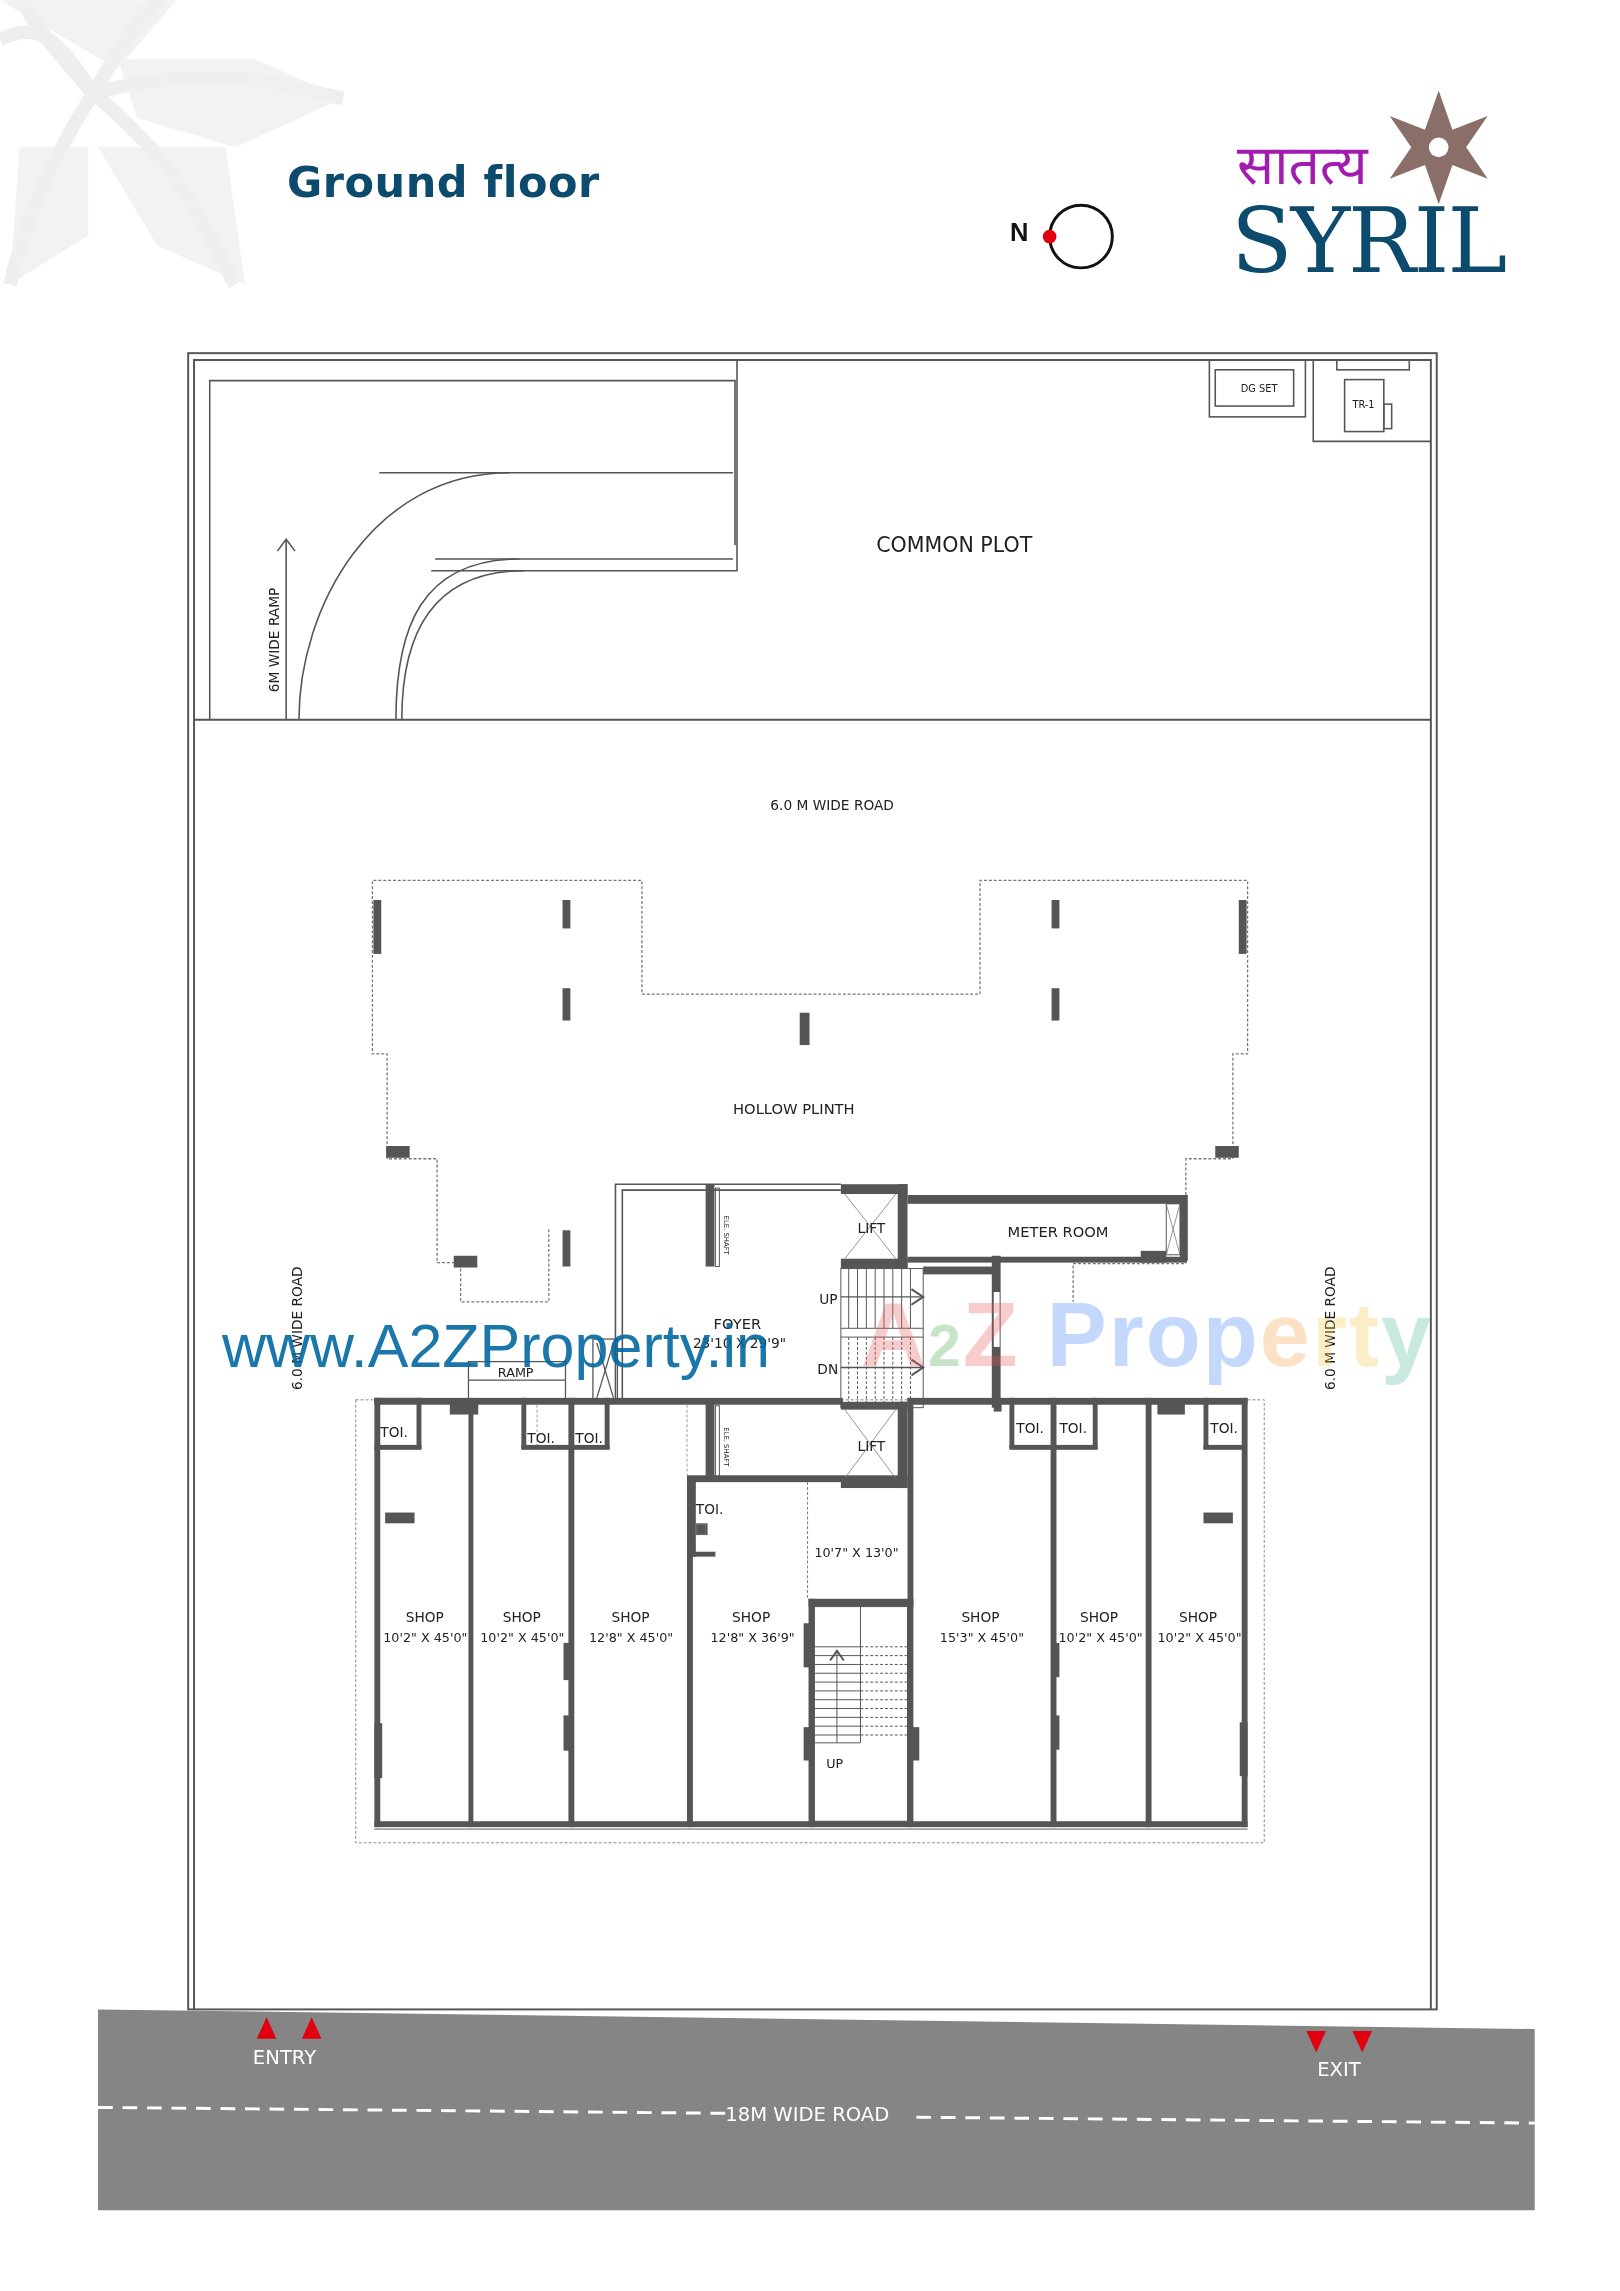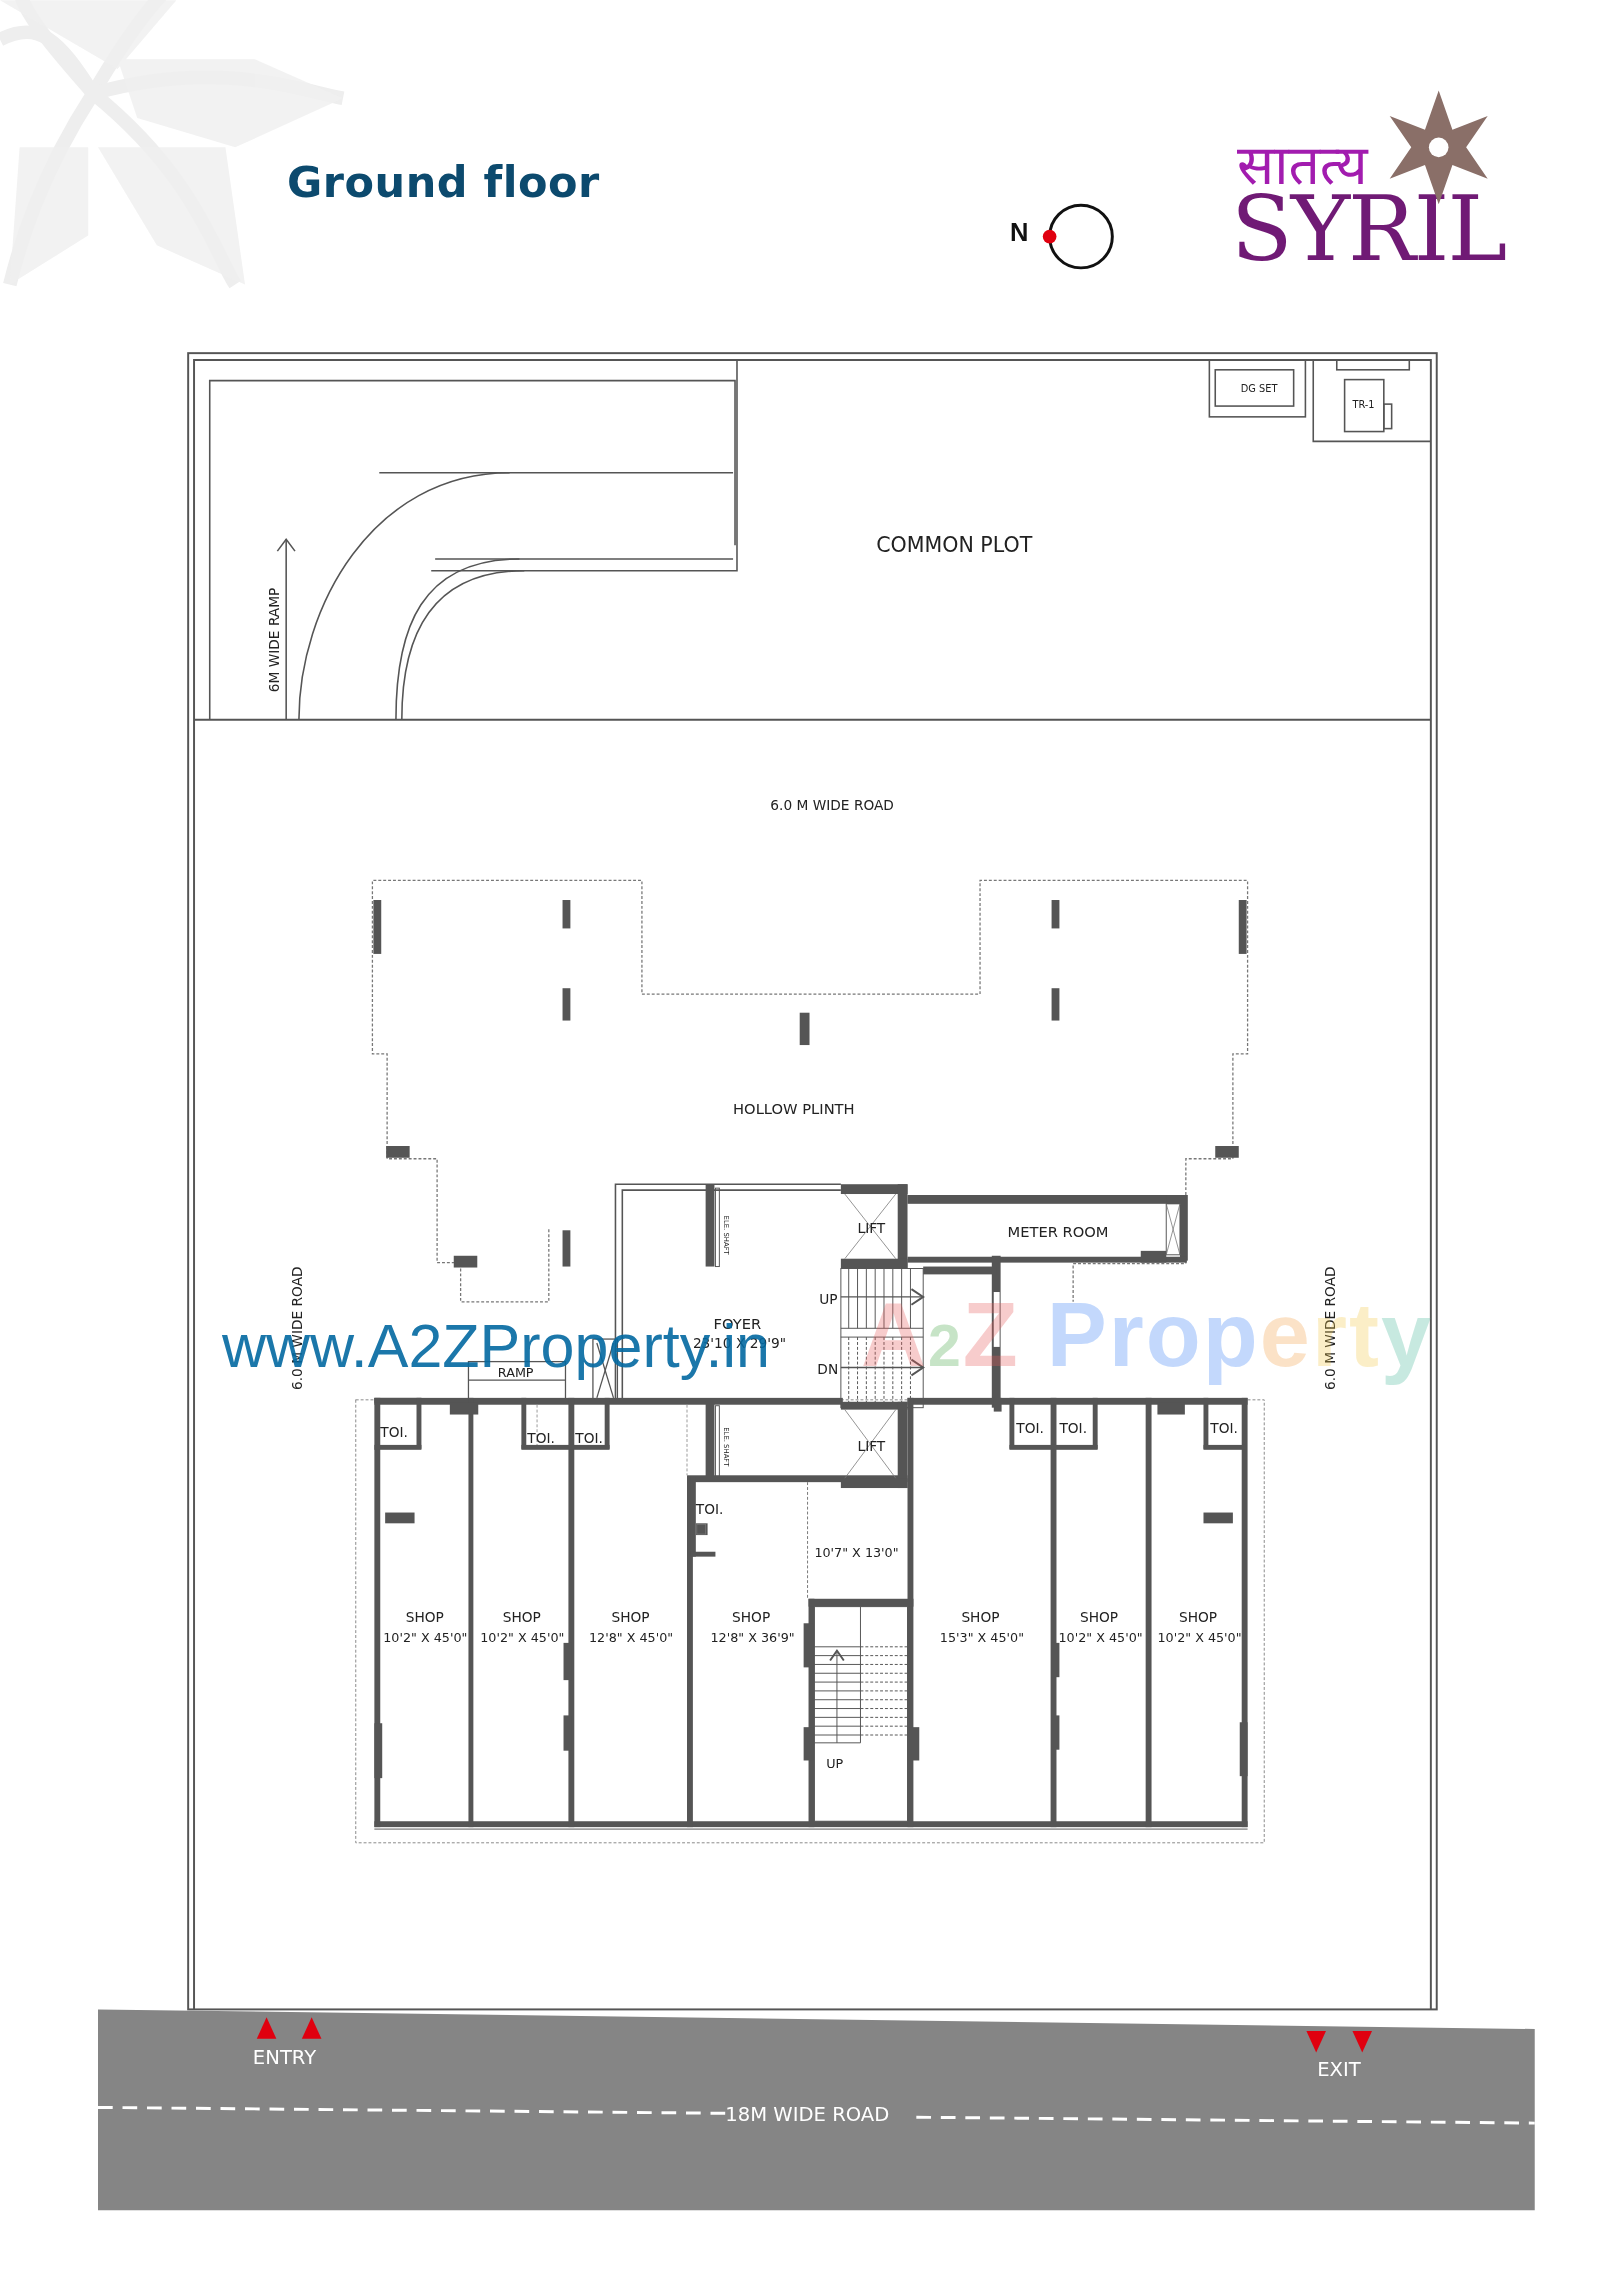--- a/index.html
+++ b/index.html
@@ -1,20 +1,20 @@
 <!DOCTYPE html>
 <html><head>
 <meta charset="utf-8">
 <style>
   html,body{margin:0;padding:0;background:#ffffff;}
   body{width:1620px;height:2292px;position:relative;overflow:hidden;font-family:"DejaVu Sans","Liberation Sans",sans-serif;}
   #plan{position:absolute;left:0;top:0;width:1620px;height:2292px;}
   .title{position:absolute;left:287px;top:157px;font-family:"DejaVu Sans",sans-serif;font-weight:bold;font-size:43px;color:#0c4a6e;letter-spacing:0.5px;}
   .brand-hindi{position:absolute;left:1237px;top:125px;font-family:"DejaVu Serif",serif;font-size:55px;color:#a21caf;}
-  .brand-en{position:absolute;left:1231px;top:184px;font-family:"DejaVu Serif","Liberation Serif",serif;font-size:90px;color:#701a75;letter-spacing:-2px;line-height:1;}
+  .brand-en{position:absolute;left:1231px;top:196px;font-family:"DejaVu Serif","Liberation Serif",serif;font-size:90px;color:#0c4a6e;letter-spacing:-2px;line-height:1;}
   .north{position:absolute;left:1010px;top:218px;font-weight:bold;font-size:25.5px;color:#111;font-family:"Liberation Sans",sans-serif;}
   .lbl{font-family:"DejaVu Sans",sans-serif;fill:#222;}
   .watermark{position:absolute;left:222px;top:1311px;font-family:"Liberation Sans",sans-serif;font-size:61px;color:#0369a1;opacity:0.9;}
   .wm2{position:absolute;left:861px;top:1284px;font-family:"Liberation Sans",sans-serif;font-size:90px;font-weight:bold;opacity:0.3;letter-spacing:2px;}
 </style>
 </head>
 <body>
 
 <div class="title">Ground floor</div>
 <div class="brand-hindi">सातत्य</div>

